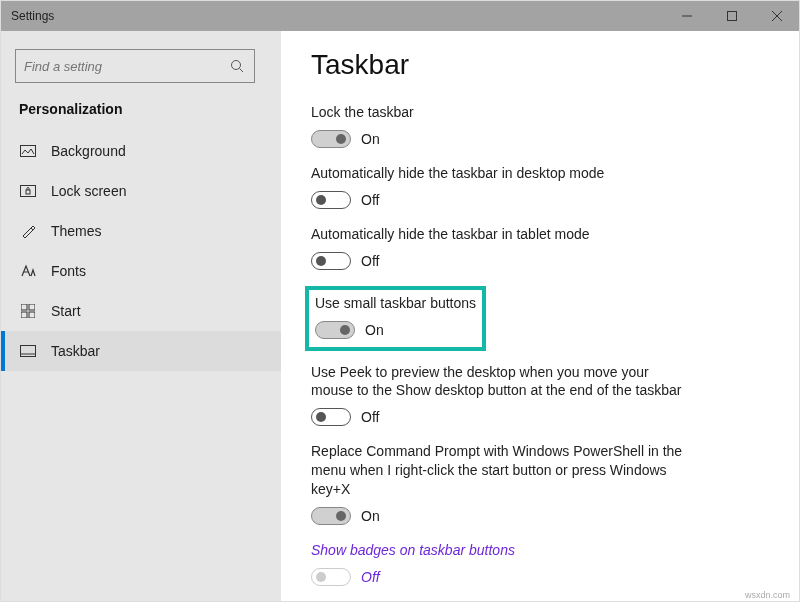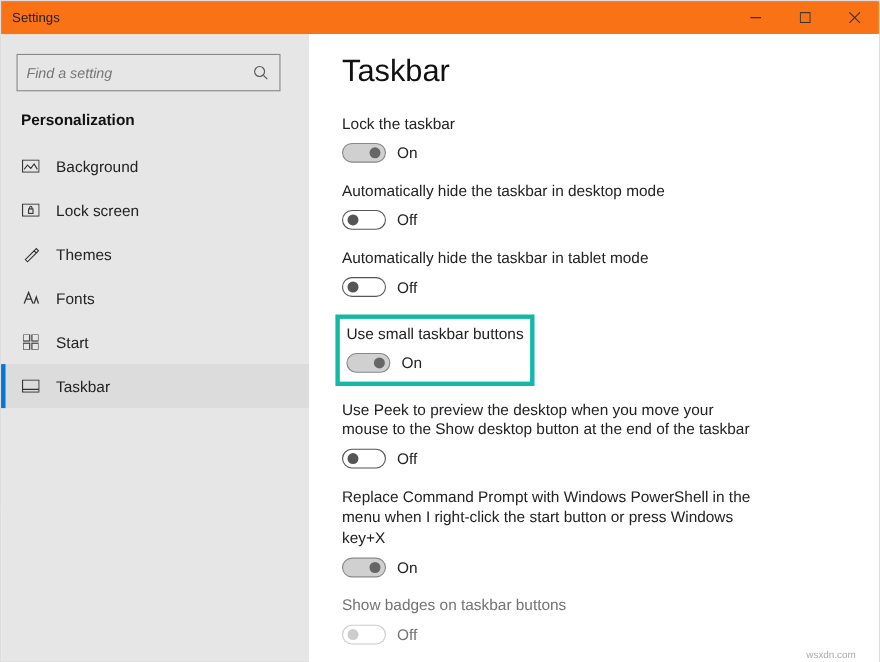--- a/index.html
+++ b/index.html
@@ -1,18 +1,18 @@
 <!DOCTYPE html>
 <html><head>
 <meta charset="utf-8">
 <style>
   * { box-sizing: border-box; margin: 0; padding: 0; font-family: "Segoe UI", Arial, sans-serif; }
   body { background: #fff; width: 800px; height: 602px; overflow: hidden; position: relative; }
   .window { display: flex; flex-direction: column; width: 800px; height: 602px; border: 1px solid #ddd; }
-  .titlebar { height: 30px; display: flex; align-items: center; padding: 0 10px; background: #f97316; position: relative; }
+  .titlebar { height: 30px; display: flex; align-items: center; padding: 0 10px; background: #a3a3a3; position: relative; }
   .titlebar .title { font-size: 12px; color: #222; }
   .win-controls { position: absolute; right: 0; top: 0; display: flex; }
   .win-btn { width: 45px; height: 30px; display: flex; align-items: center; justify-content: center; font-size: 12px; color: #333; }
   .body { display: flex; flex: 1; overflow: hidden; }
   .sidebar { width: 280px; background: #e6e6e6; padding: 12px 0 0 0; display: flex; flex-direction: column; }
   .home-row, .nav-item { display: flex; align-items: center; height: 40px; padding: 0 18px; font-size: 14px; color: #222; gap: 14px; }
   .nav-item.active { border-left: 4px solid #0078d4; background: #dcdcdc; padding-left: 14px; }
   .search-wrap { padding: 0 14px; margin: 6px 12px 10px 0; }
   .search { display: flex; align-items: center; border: 1px solid #888; background: #e6e6e6; height: 34px; padding: 0 8px; }
   .search input { flex: 1; border: none; background: transparent; font-size: 13px; outline: none; font-style: italic; color: #555; }
@@ -24,26 +24,26 @@
   .content::-webkit-scrollbar-thumb { background: #c4c4c4; }
   h1 { font-size: 28px; font-weight: 400; margin-bottom: 22px; color: #111; }
   .setting { margin-bottom: 16px; }
   .setting-label { font-size: 14px; color: #222; margin-bottom: 8px; display: block; line-height: 1.35; }
   .toggle-row { display: flex; align-items: center; gap: 10px; }
   .toggle { width: 40px; height: 18px; border-radius: 9px; position: relative; background: #fff; border: 1px solid #555; }
   .toggle .knob { position: absolute; width: 10px; height: 10px; border-radius: 50%; background: #555; top: 3px; left: 4px; }
   .toggle.on { background: #d0d0d0; border-color: #888; }
   .toggle.on .knob { left: auto; right: 4px; background: #666; }
   .toggle-state { font-size: 14px; color: #222; text-align: right; }
-  .disabled .setting-label, .disabled .toggle-state { color: #737373; }
+  .disabled .setting-label, .disabled .toggle-state { color: #6d28d9; font-style: italic; }
   .disabled .toggle { border-color: #ccc; }
   .disabled .toggle .knob { background: #ccc; }
   .highlight-box { border: 4px solid #14b8a6; padding: 4px 6px 8px 6px; margin-left: -6px; margin-bottom: 12px; display: inline-block; min-width: 150px; }
   .highlight-box .setting-label { margin-top: 0; }
-  .attribution { position: absolute; bottom: 2px; right: 22px; font-size: 9px; color: #aaa; }
+  .attribution { position: absolute; bottom: 2px; right: 10px; font-size: 9px; color: #aaa; }
 </style>
 </head>
 <body>
 
 <div class="window">
   <div class="titlebar">
     <span class="title">Settings</span>
     <div class="win-controls">
       <div class="win-btn">
           <svg width="10" height="10">

